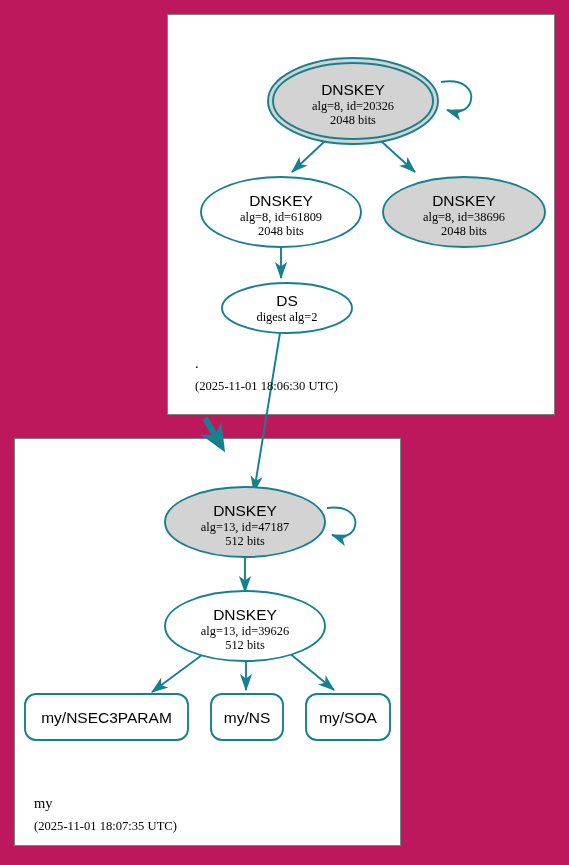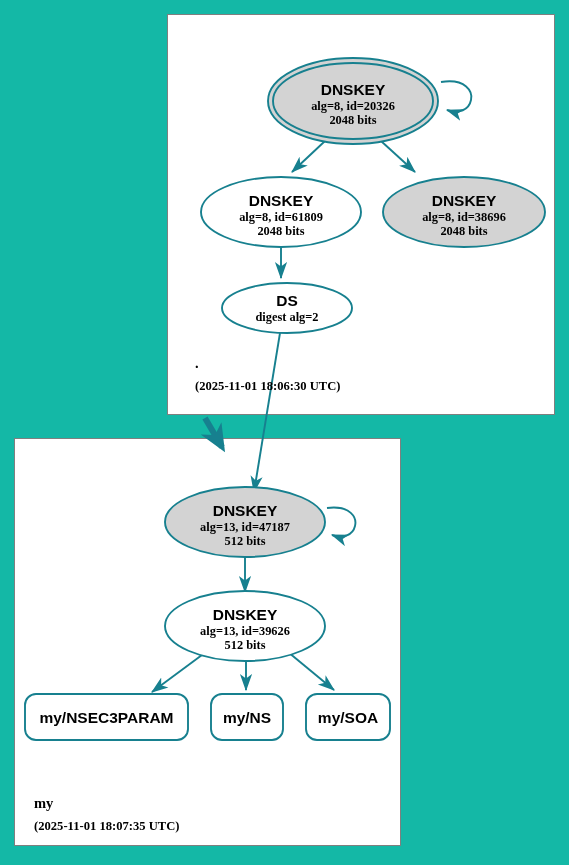--- a/index.html
+++ b/index.html
@@ -4,24 +4,23 @@
 <style>
   html, body {
     margin: 0;
     padding: 0;
     background: #ffffff;
   }
   #stage {
     position: relative;
     width: 569px;
     height: 865px;
-    background: #14b8a6;
+    background: #be185d;
     font-family: "Liberation Sans", sans-serif;
     overflow: hidden;
-    font-weight: bold;
   }
   #graph {
     position: absolute;
     top: 0;
     left: 0;
     width: 569px;
     height: 865px;
   }
   .zone-box {
     fill: #ffffff;

